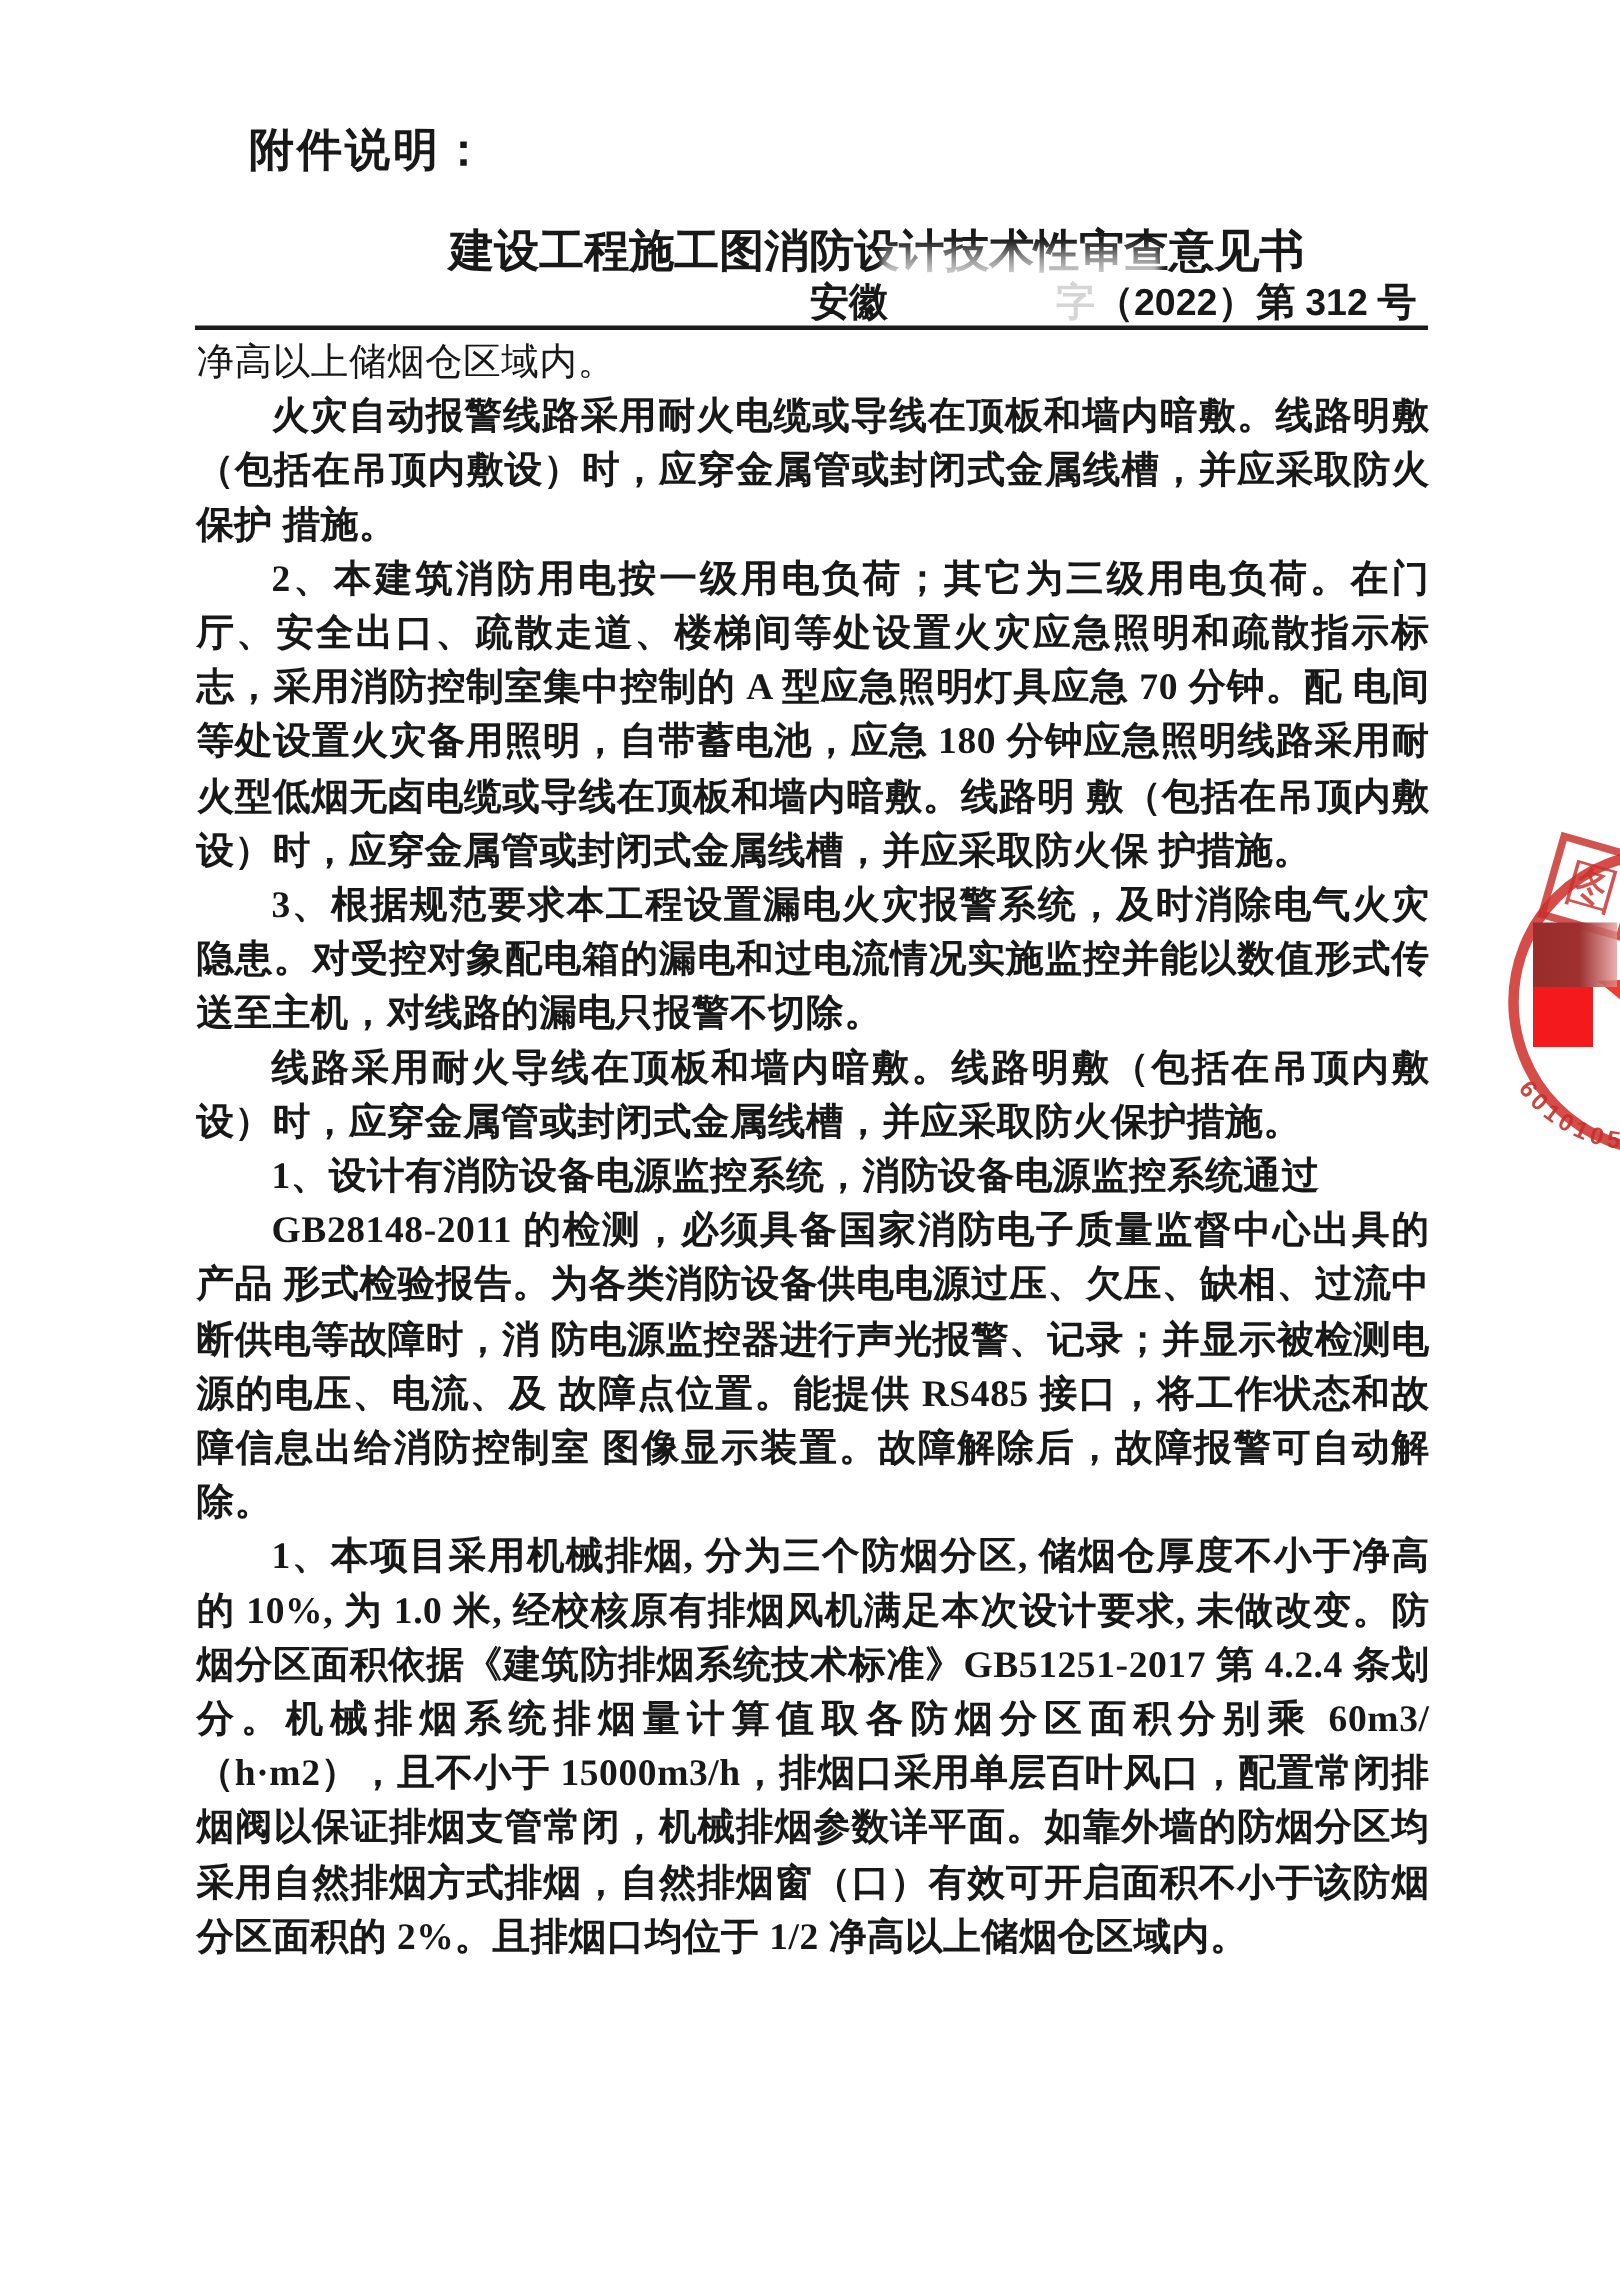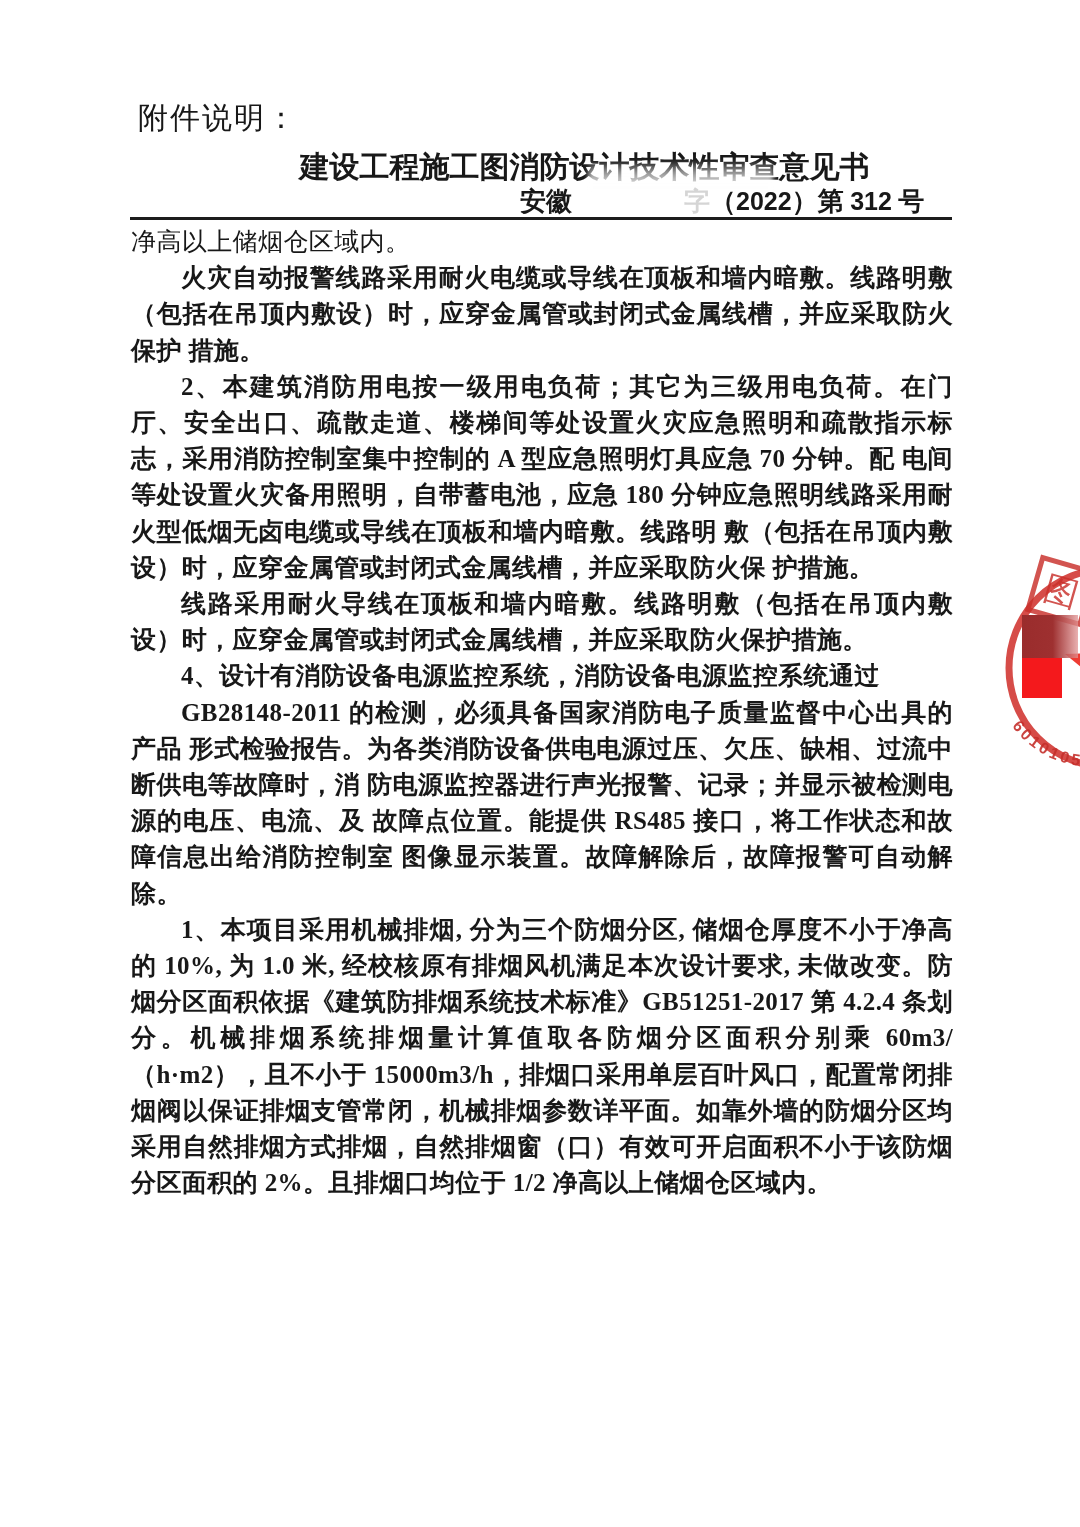--- a/index.html
+++ b/index.html
@@ -5,37 +5,37 @@
   html,body{margin:0;padding:0;background:#ffffff;}
   .page{
     position:relative;
     width:1080px;height:1527px;
     background:#ffffff;
     overflow:hidden;
     font-family:"Liberation Serif","DejaVu Serif",serif;
     color:#181818;
   }
   .attachment-label{
-    position:absolute;left:138px;top:80px;
-    font-size:30px;font-weight:400;letter-spacing:2px;margin-top:18px;
+    position:absolute;left:166px;top:80px;
+    font-size:30px;font-weight:700;letter-spacing:2px;
   }
   .doc-title{
     position:absolute;left:297px;top:147px;width:575px;
     font-size:30px;font-weight:700;letter-spacing:0px;
     text-align:center;white-space:nowrap;
   }
   
   .title-fade{
     position:absolute;left:588px;top:160px;width:185px;height:36px;
     background:linear-gradient(180deg,rgba(255,255,255,0) 0%,rgba(255,255,255,0.55) 35%,rgba(255,255,255,0.95) 80%);
     filter:blur(2px);
     pointer-events:none;
   }
   .doc-number{
-    position:absolute;left:520px;top:184px;width:420px;
+    position:absolute;left:540px;top:184px;width:420px;
     font-size:26px;font-weight:600;white-space:nowrap;
   }
   .doc-number .gap{display:inline-block;width:112px;}
   .doc-number .faint{opacity:0.22;color:#444;}
   .doc-number .num{
     font-family:"Liberation Sans","DejaVu Sans",sans-serif;
     font-weight:700;font-size:25px;
   }
   .rule{
     position:absolute;left:130px;top:217px;width:822px;height:0;
@@ -70,22 +70,23 @@
   <div class="title-fade"></div>
 
   <div class="doc-number"><span>安徽</span><span class="gap"></span><span class="faint">字</span><span>（</span><span class="num">2022</span><span>）第 </span><span class="num">312</span><span> 号</span></div>
 
   <div class="rule"></div>
 
   <div class="body-text">
       <p class="">净高以上储烟仓区域内。</p>
       <p class="ind">火灾自动报警线路采用耐火电缆或导线在顶板和墙内暗敷。线路明敷 （包括在吊顶内敷设）时，应穿金属管或封闭式金属线槽，并应采取防火保护 措施。</p>
       <p class="ind">2、本建筑消防用电按一级用电负荷；其它为三级用电负荷。在门厅、安全出口、疏散走道、楼梯间等处设置火灾应急照明和疏散指示标志，采用消防控制室集中控制的 A 型应急照明灯具应急 70 分钟。配 电间等处设置火灾备用照明，自带蓄电池，应急 180 分钟应急照明线路采用耐火型低烟无卤电缆或导线在顶板和墙内暗敷。线路明 敷（包括在吊顶内敷设）时，应穿金属管或封闭式金属线槽，并应采取防火保 护措施。</p>
+      <p class="ind">3、根据规范要求本工程设置漏电火灾报警系统，及时消除电气火灾隐患。对受控对象配电箱的漏电和过电流情况实施监控并能以数值形式传送至主机，对线路的漏电只报警不切除。</p>
       <p class="ind">线路采用耐火导线在顶板和墙内暗敷。线路明敷（包括在吊顶内敷设）时，应穿金属管或封闭式金属线槽，并应采取防火保护措施。</p>
-      <p class="ind">4、设计有消防设备电源监控系统，消防设备电源监控系统通过</p>
+      <p class="ind">1、设计有消防设备电源监控系统，消防设备电源监控系统通过</p>
       <p class="ind">GB28148-2011 的检测，必须具备国家消防电子质量监督中心出具的产品 形式检验报告。为各类消防设备供电电源过压、欠压、缺相、过流中断供电等故障时，消 防电源监控器进行声光报警、记录；并显示被检测电源的电压、电流、及 故障点位置。能提供 RS485 接口，将工作状态和故障信息出给消防控制室 图像显示装置。故障解除后，故障报警可自动解除。</p>
       <p class="ind">1、本项目采用机械排烟, 分为三个防烟分区, 储烟仓厚度不小于净高的 10%, 为 1.0 米, 经校核原有排烟风机满足本次设计要求, 未做改变。防烟分区面积依据《建筑防排烟系统技术标准》GB51251-2017 第 4.2.4 条划分。机械排烟系统排烟量计算值取各防烟分区面积分别乘 60m3/（h·m2），且不小于 15000m3/h，排烟口采用单层百叶风口，配置常闭排烟阀以保证排烟支管常闭，机械排烟参数详平面。如靠外墙的防烟分区均采用自然排烟方式排烟，自然排烟窗（口）有效可开启面积不小于该防烟分区面积的 2%。且排烟口均位于 1/2 净高以上储烟仓区域内。</p>
     </div>
 
   <div class="stamp">
     <svg viewBox="0 0 240 250" width="240" height="250">
 
       <circle cx="104" cy="118" r="99" fill="none" stroke="#cf2d28" stroke-width="7" opacity="0.85"></circle>
 
       <polygon points="128,58 147,102 195,104 158,134 172,180 128,154 84,180 98,134 61,104 109,102" fill="#ed2b22" opacity="0.92"></polygon>

